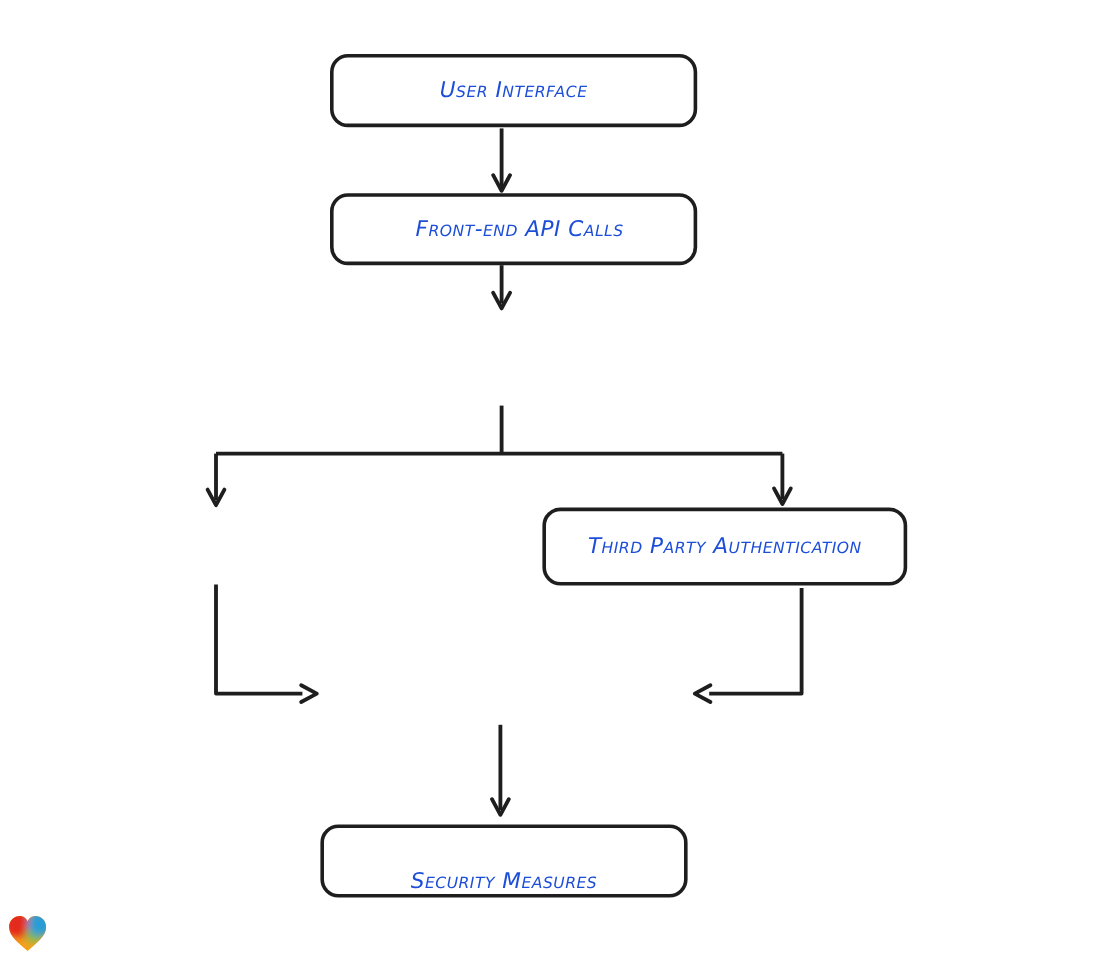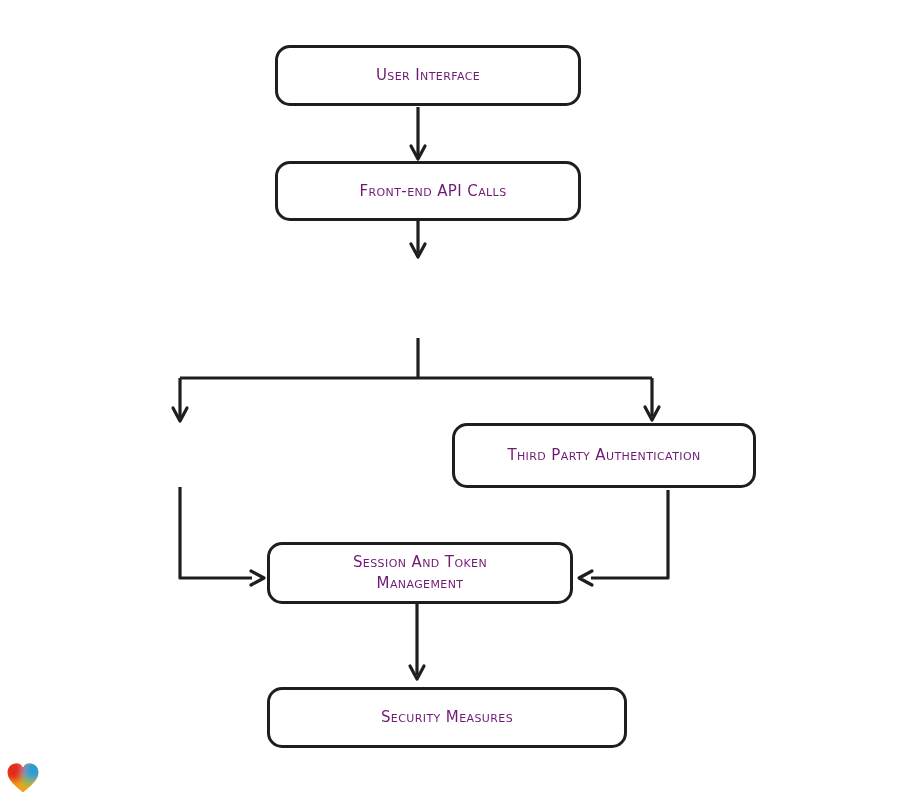--- a/index.html
+++ b/index.html
@@ -24,38 +24,39 @@
     background: #ffffff;
     border: 3.5px solid #1e1e1e;
     border-radius: 15px;
     display: flex;
     align-items: center;
     justify-content: center;
     text-align: center;
   }
   .node .label {
     font-variant: small-caps;
-    font-size: 15px;
+    font-style: italic;
+    font-size: 18px;
     letter-spacing: 0.4px;
     line-height: 21px;
-    color: #701a75;
+    color: #1d4ed8;
     white-space: nowrap;
   }
   .node.two-line .label {
     white-space: normal;
     max-width: 195px;
   }
   
   .n1 { left: 275px; top: 45px;  width: 306px; height: 61px; }
   .n2 { left: 275px; top: 161px; width: 306px; height: 60px; padding-left: 10px; }
   .n3 { left: 275px; top: 259px; width: 306px; height: 79px; }
   .n4 { left: 66px;  top: 424px; width: 304px; height: 63px; }
   .n5 { left: 452px; top: 423px; width: 304px; height: 65px; }
   .n6 { left: 267px; top: 542px; width: 306px; height: 62px; }
-  .n7 { left: 267px; top: 687px; width: 360px; height: 61px; }
+  .n7 { left: 267px; top: 687px; width: 306px; height: 61px; align-items: flex-end; }
   .logo {
     position: absolute;
     left: 6px; top: 761px;
     width: 34px; height: 34px;
   }
 </style>
 </head>
 <body>
 
 <div id="canvas">
@@ -94,23 +95,20 @@
   <div class="node n2">
     <span class="label">Front-end API Calls</span>
   </div>
 
 
 
   <div class="node n5">
     <span class="label">Third Party Authentication</span>
   </div>
 
-  <div class="node n6 two-line">
-    <span class="label">Session And Token Management</span>
-  </div>
 
   <div class="node n7">
     <span class="label">Security Measures</span>
   </div>
 
   <svg class="logo" viewBox="0 0 32 30" xmlns="http://www.w3.org/2000/svg">
     <defs>
       <clipPath id="heartClip">
         <path d="M16 28.5 C10 23 1.5 17.5 1.5 9.8 C1.5 4.6 5.6 1.2 9.9 1.2 C12.6 1.2 15 2.9 16 5.4 C17 2.9 19.4 1.2 22.1 1.2 C26.4 1.2 30.5 4.6 30.5 9.8 C30.5 17.5 22 23 16 28.5 Z"></path>
       </clipPath>

